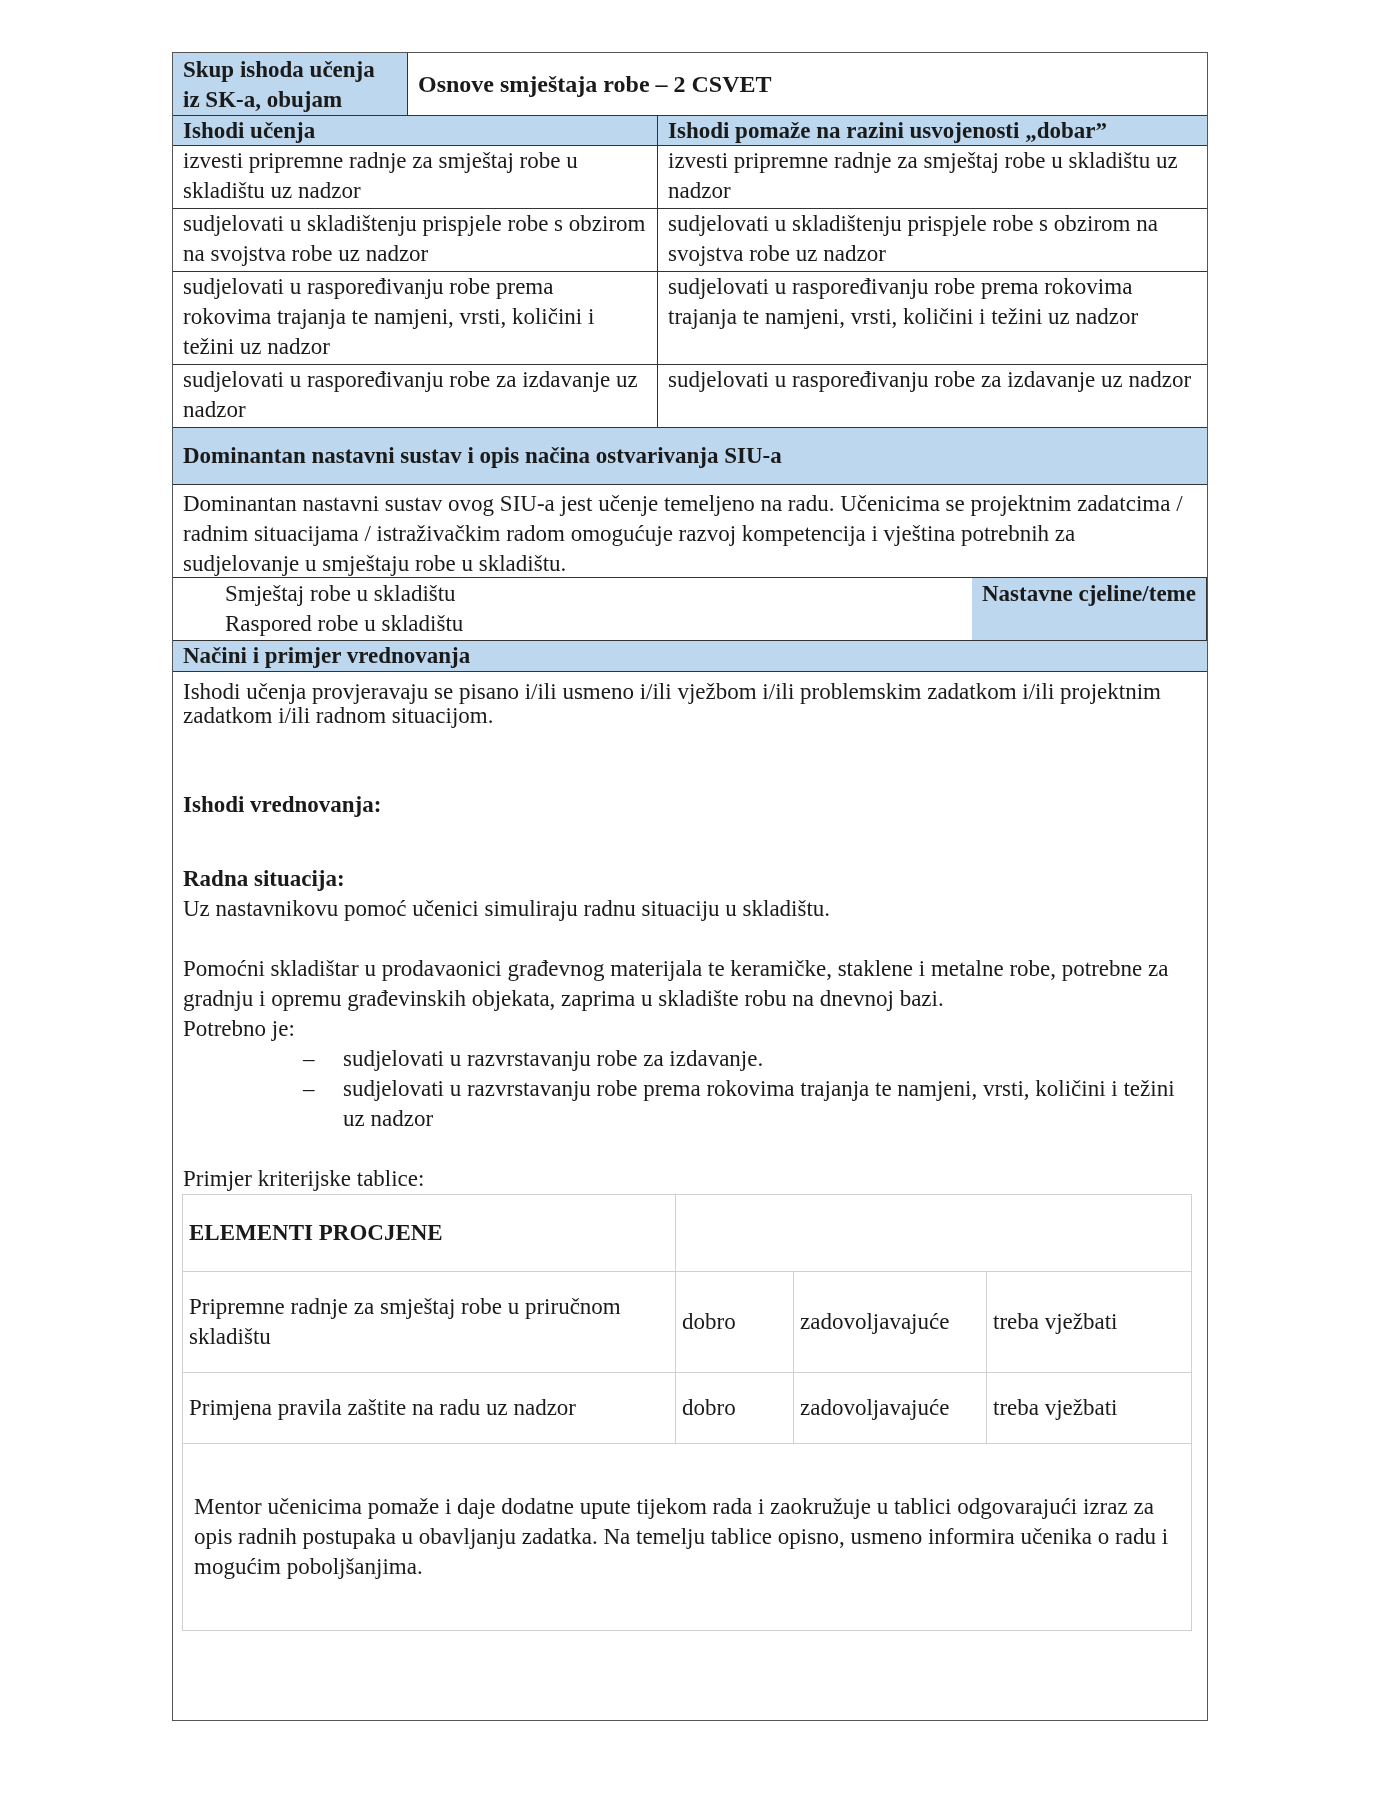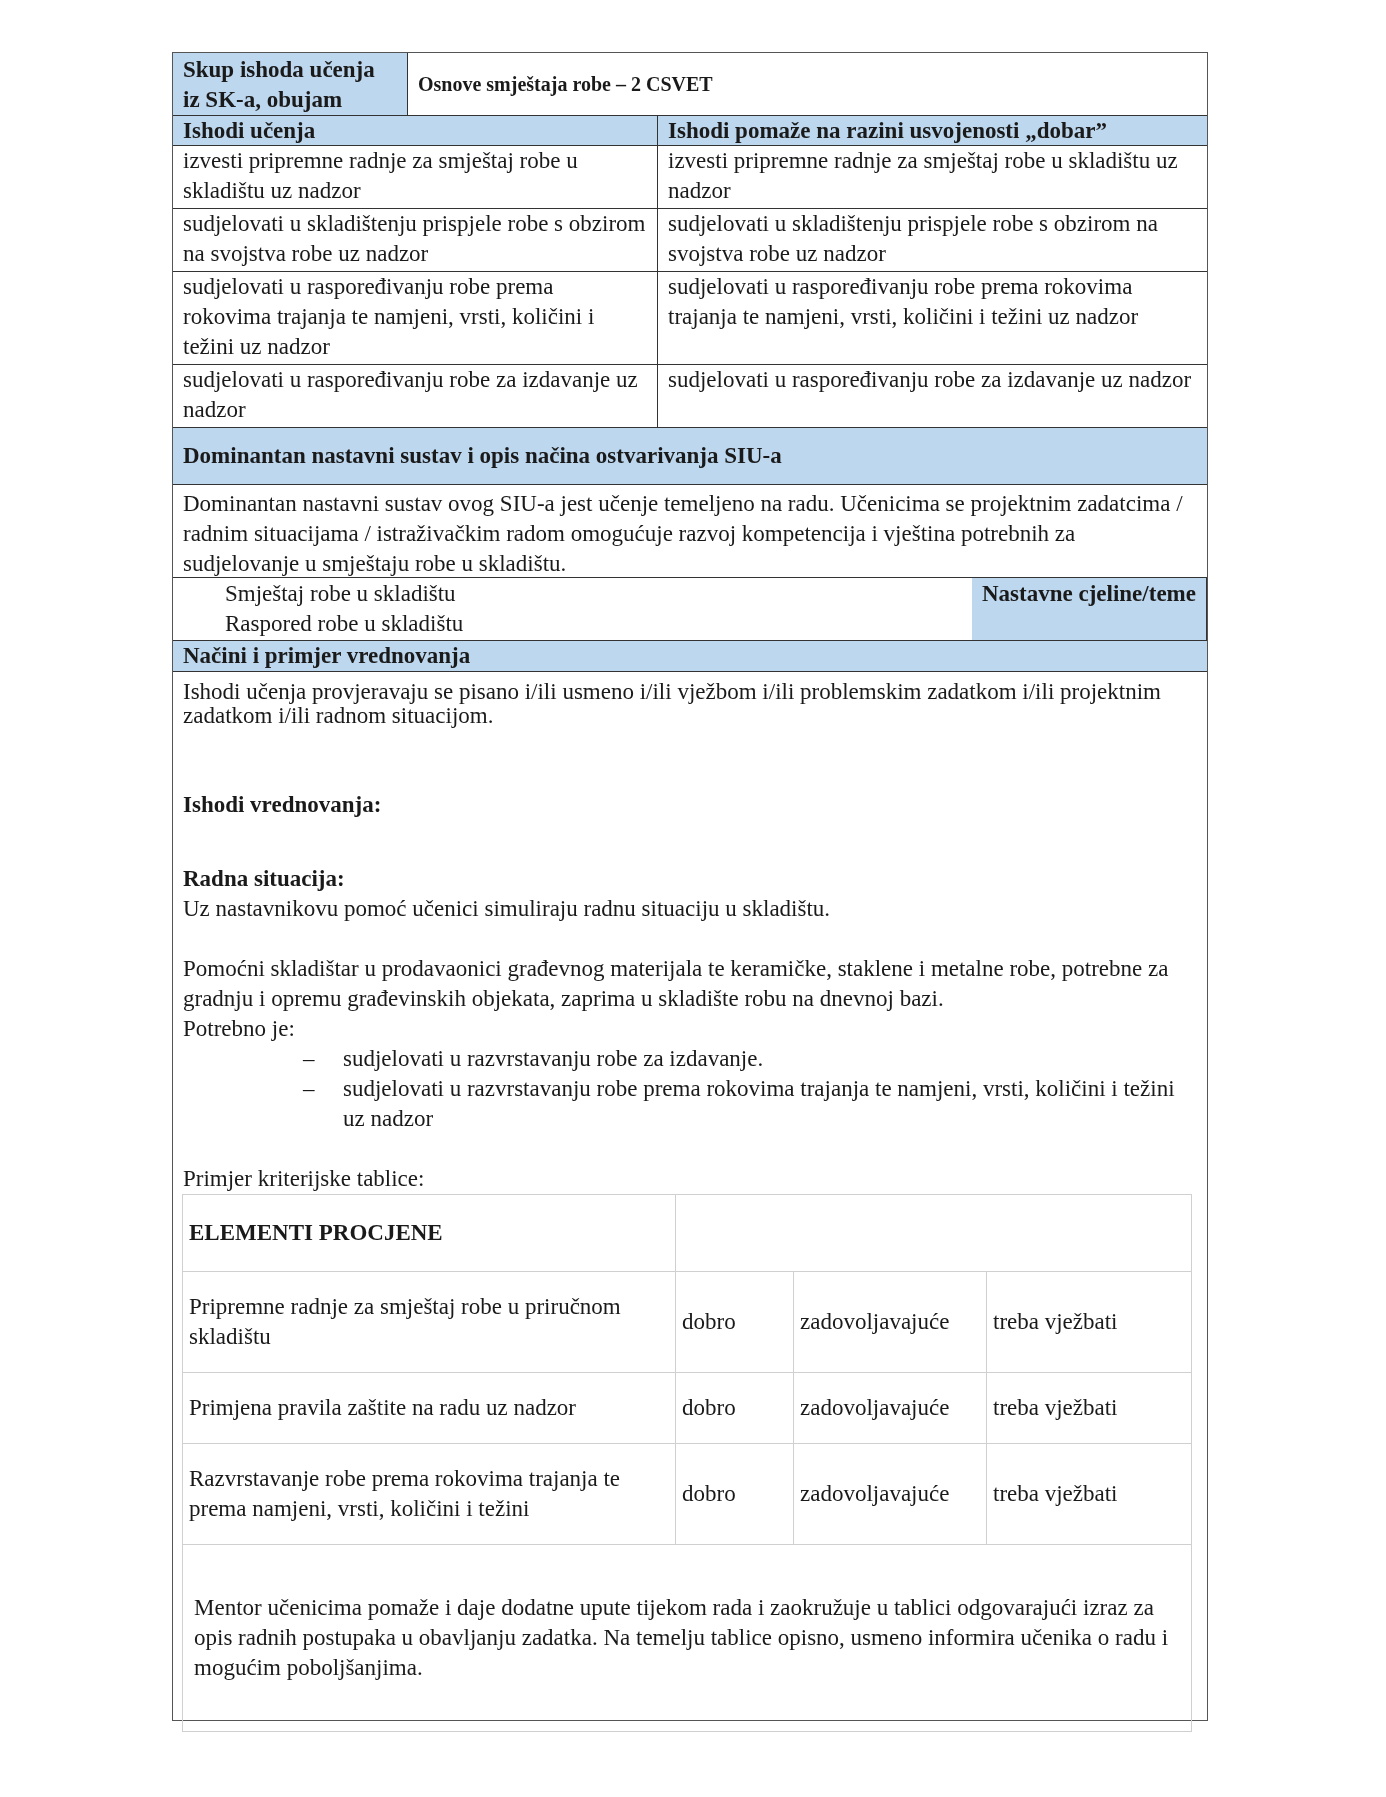--- a/index.html
+++ b/index.html
@@ -5,21 +5,21 @@
   html, body { margin: 0; padding: 0; background: #ffffff; }
   body { width: 1386px; height: 1797px; position: relative; font-family: "Liberation Serif", serif; color: #1a1a1a; }
   .page { position: absolute; left: 172px; top: 52px; width: 1036px; height: 1669px; border: 1.5px solid #555; box-sizing: border-box; }
   .row { display: flex; border-bottom: 1.5px solid #333; box-sizing: border-box; }
   .cell { box-sizing: border-box; padding: 0 10px; font-size: 23px; line-height: 30px; }
   .blue { background: #bdd7ee; }
   .bold { font-weight: bold; }
   .vr { border-right: 1.5px solid #333; }
   .hdr-row { height: 63px; }
   .hdr-label { width: 235px; padding-top: 2px; }
-  .hdr-title { flex: 1; display: flex; align-items: center; font-size: 20px; }
+  .hdr-title { flex: 1; display: flex; align-items: center; font-size: 24px; }
   .oh-head { height: 30px; }
   .col-l { width: 485px; }
   .col-r { flex: 1; }
   .o-row .cell { padding-top: 0; padding-bottom: 2px; }
   .sec-head { height: 56px; display: flex; align-items: center; }
   .sec-body { padding: 4px 10px 0 10px; height: 92px; }
   .nc-row { height: 63px; }
   .nc-label { width: 235px; padding-top: 1px; }
   .nc-items { flex: 1; padding-left: 52px; padding-top: 1px; }
   .nv-head { height: 31px; }
@@ -111,24 +111,18 @@
         <td style="width:180px;">zadovoljavajuće</td>
         <td>treba vježbati</td>
       </tr>
       <tr>
         <td>Primjena pravila zaštite na radu uz nadzor</td>
         <td>dobro</td>
         <td>zadovoljavajuće</td>
         <td>treba vježbati</td>
       </tr>
       <tr>
-        <td>Razvrstavanje robe prema rokovima trajanja te prema namjeni, vrsti, količini i težini</td>
-        <td>dobro</td>
-        <td>zadovoljavajuće</td>
-        <td>treba vježbati</td>
-      </tr>
-      <tr>
         <td colspan="4" class="mentor">Mentor učenicima pomaže i daje dodatne upute tijekom rada i zaokružuje u tablici odgovarajući izraz za opis radnih postupaka u obavljanju zadatka. Na temelju tablice opisno, usmeno informira učenika o radu i mogućim poboljšanjima.</td>
       </tr>
     </tbody>
       </table>
   </div>
 </div>
 
 </body></html>

